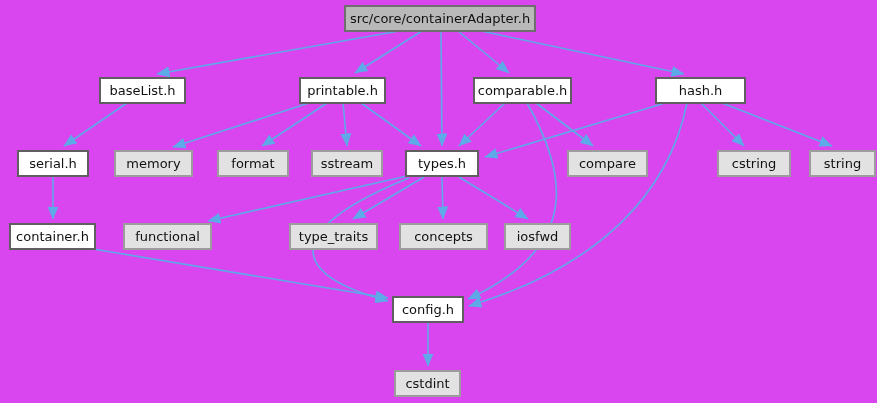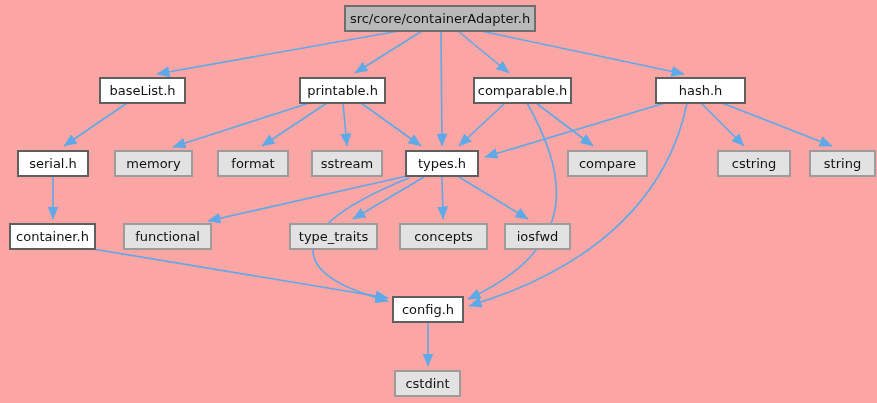--- a/index.html
+++ b/index.html
@@ -8,21 +8,21 @@
     background: #000;
     width: 877px;
     height: 403px;
     overflow: hidden;
     font-family: "DejaVu Sans", sans-serif;
   }
   .stage {
     position: relative;
     width: 877px;
     height: 403px;
-    background: #fca5a5;
+    background: #d946ef;
   }
   svg { display: block; }
   .edge-path {
     fill: none;
     stroke-width: 1.6px;
   }
   .node-rect { shape-rendering: crispEdges; }
   .node-label {
     font-family: "DejaVu Sans", sans-serif;
     font-size: 13px;

